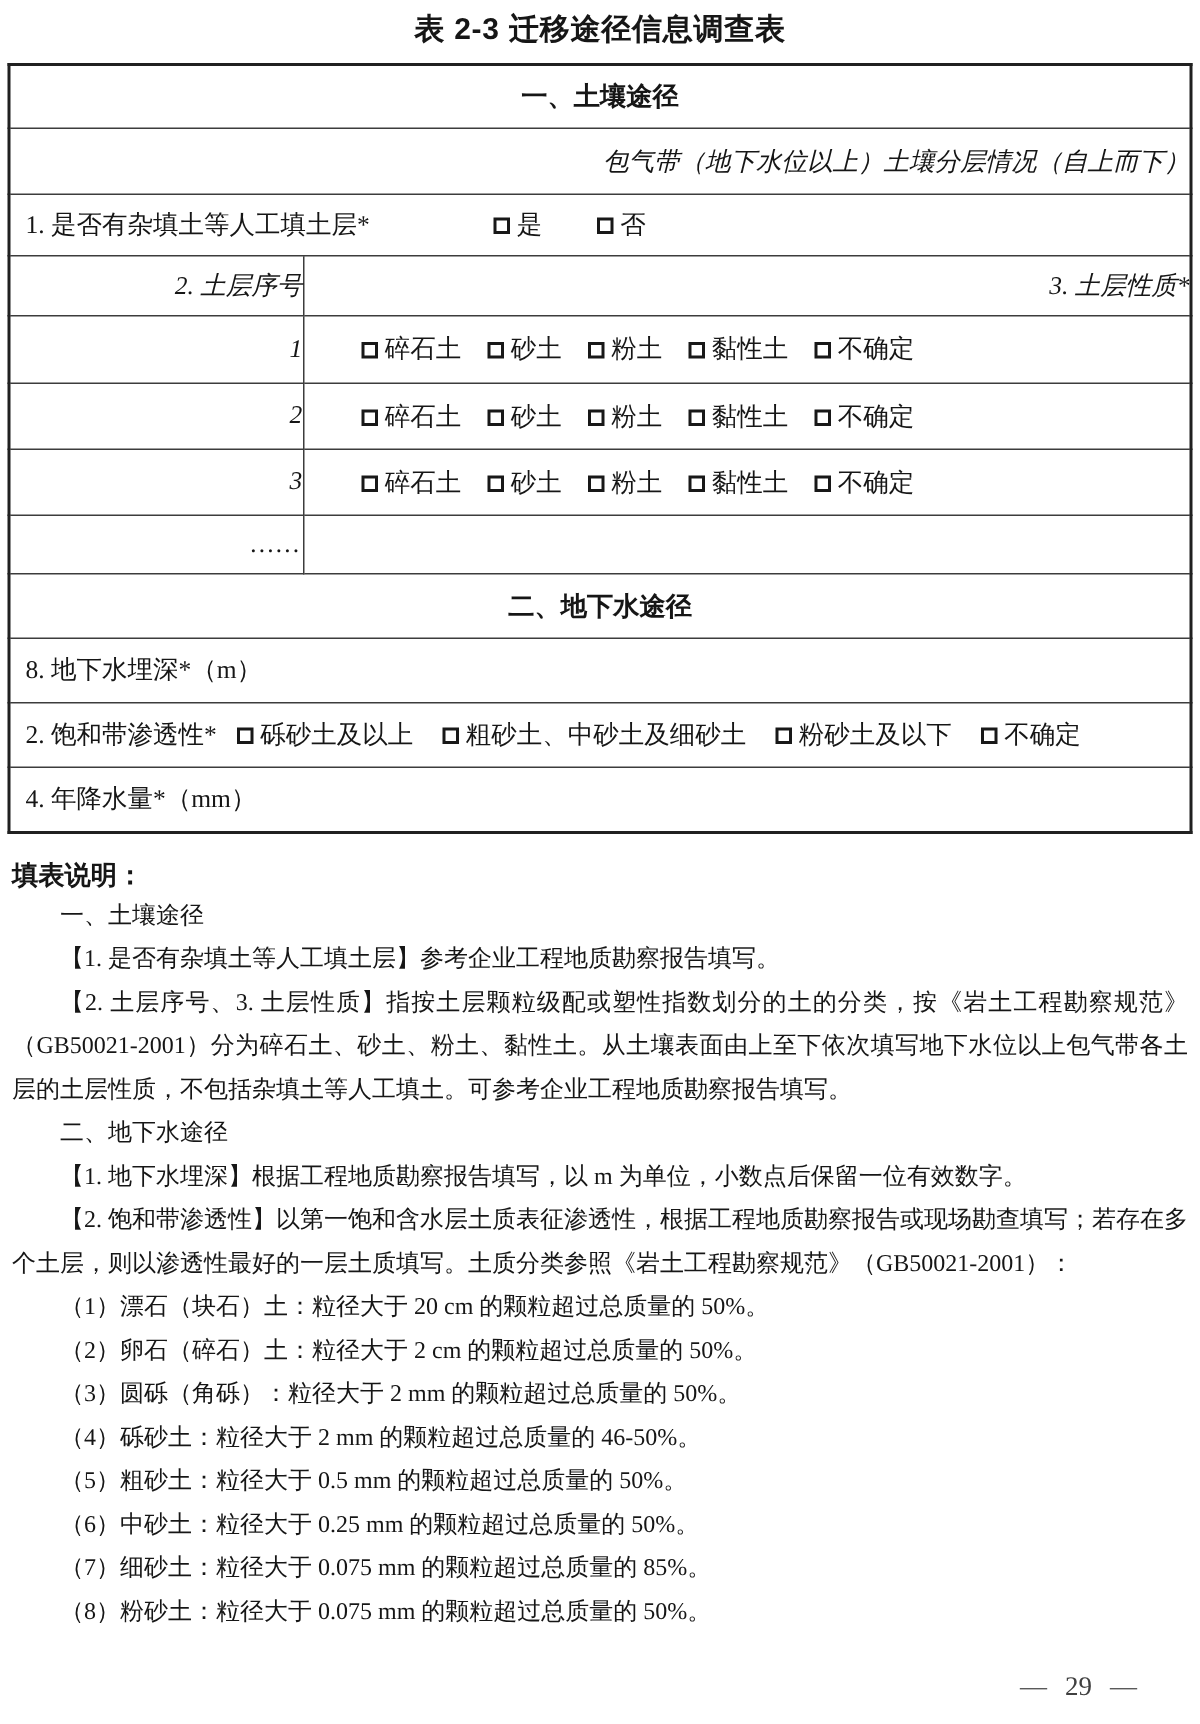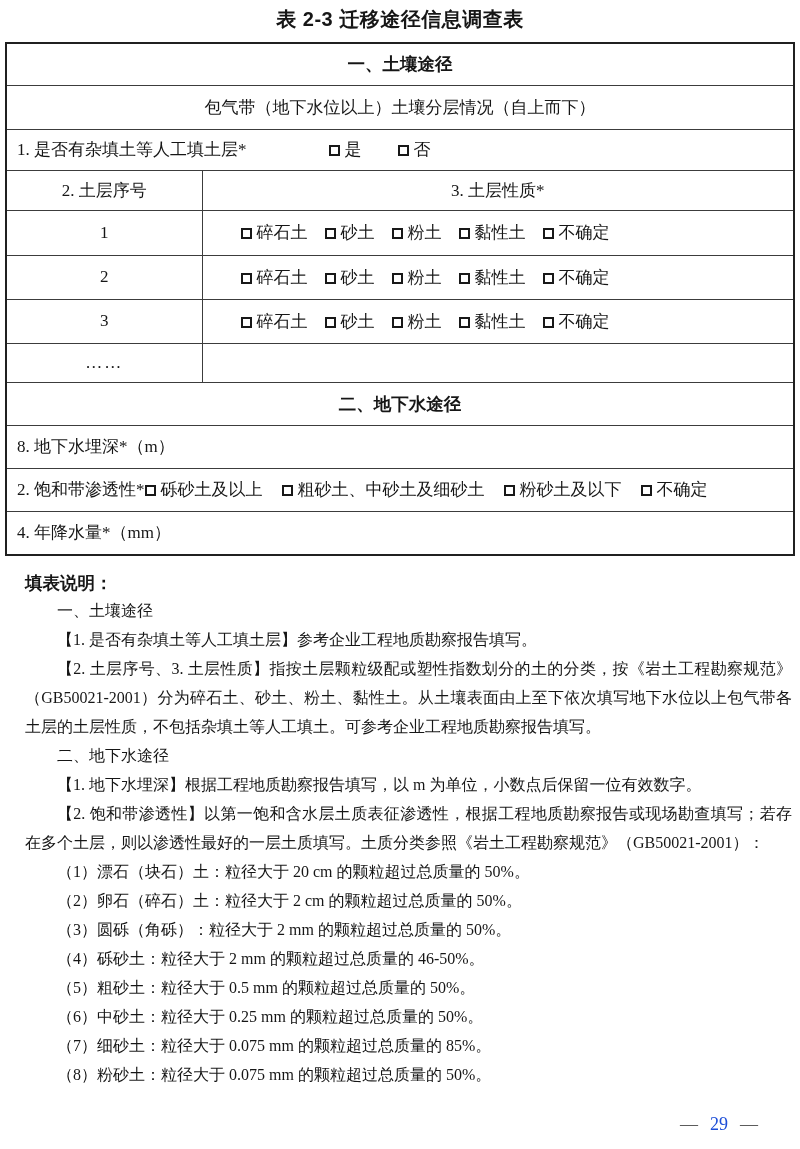--- a/index.html
+++ b/index.html
@@ -32,65 +32,65 @@
     font-size: 17px;
     padding: 0;
     vertical-align: middle;
   }
   .sec-hdr {
     font-weight: 700;
     text-align: center;
     font-family: "Liberation Sans", "DejaVu Sans", sans-serif;
     font-size: 17.5px !important;
   }
-  .center { text-align: center; }
+  .center { text-align: right; font-style: italic; }
   .qcell { padding-left: 10px !important; }
   .h39 { height: 39px; } .h40 { height: 40px; } .h41 { height: 41px; }
   .h42 { height: 42px; } .h43 { height: 43px; } .h44 { height: 44px; }
   .h45 { height: 45px; }
   .opt { white-space: nowrap; }
   .cb {
     display: inline-block;
     width: 11px; height: 11px;
     border: 2px solid #181818;
     margin-right: 5px;
     vertical-align: -1px;
     background: #fff;
   }
   .layer-opts { padding-left: 38px !important; }
   .layer-opts .opt + .opt { margin-left: 17px; text-align: center; }
   .fill-opts { margin-left: 82px; }
   .fill-opts .opt + .opt { margin-left: 36px; }
   .perm-opts .opt { margin-left: 19px; }
-  .perm-opts .opt:first-child { margin-left: 0; }
+  .perm-opts .opt:first-child { margin-left: 13px; }
   .karst-opts .opt:first-child { margin-left: 30px; }
   .karst-opts .opt + .opt { margin-left: 34px; }
   .ellipsis-cell { letter-spacing: 2px; }
-  .notes { margin: 14px 8px 0 25px; }
+  .notes { margin: 14px 8px 0 8px; }
   .notes-heading {
     font-size: 17.5px;
     font-weight: 700;
     line-height: 26px;
     font-family: "Liberation Sans", "DejaVu Sans", sans-serif;
   }
   .note {
     margin: 0;
     font-size: 16px;
     line-height: 29px;
     text-indent: 2em;
     text-align: justify;
   }
   .page-footer {
     position: absolute;
     top: 1114px;
     right: 42px;
     font-size: 18px;
   }
   .page-footer .dash { color: #555; }
-  .page-footer .num { margin: 0 12px; color: #1d4ed8; }
+  .page-footer .num { margin: 0 12px; color: #404040; }
 </style>
 </head>
 <body>
 
 <div class="doc-title">表 2-3  迁移途径信息调查表</div>
 
 <table class="survey">
   <colgroup>
       <col style="width:196px">
       <col>

